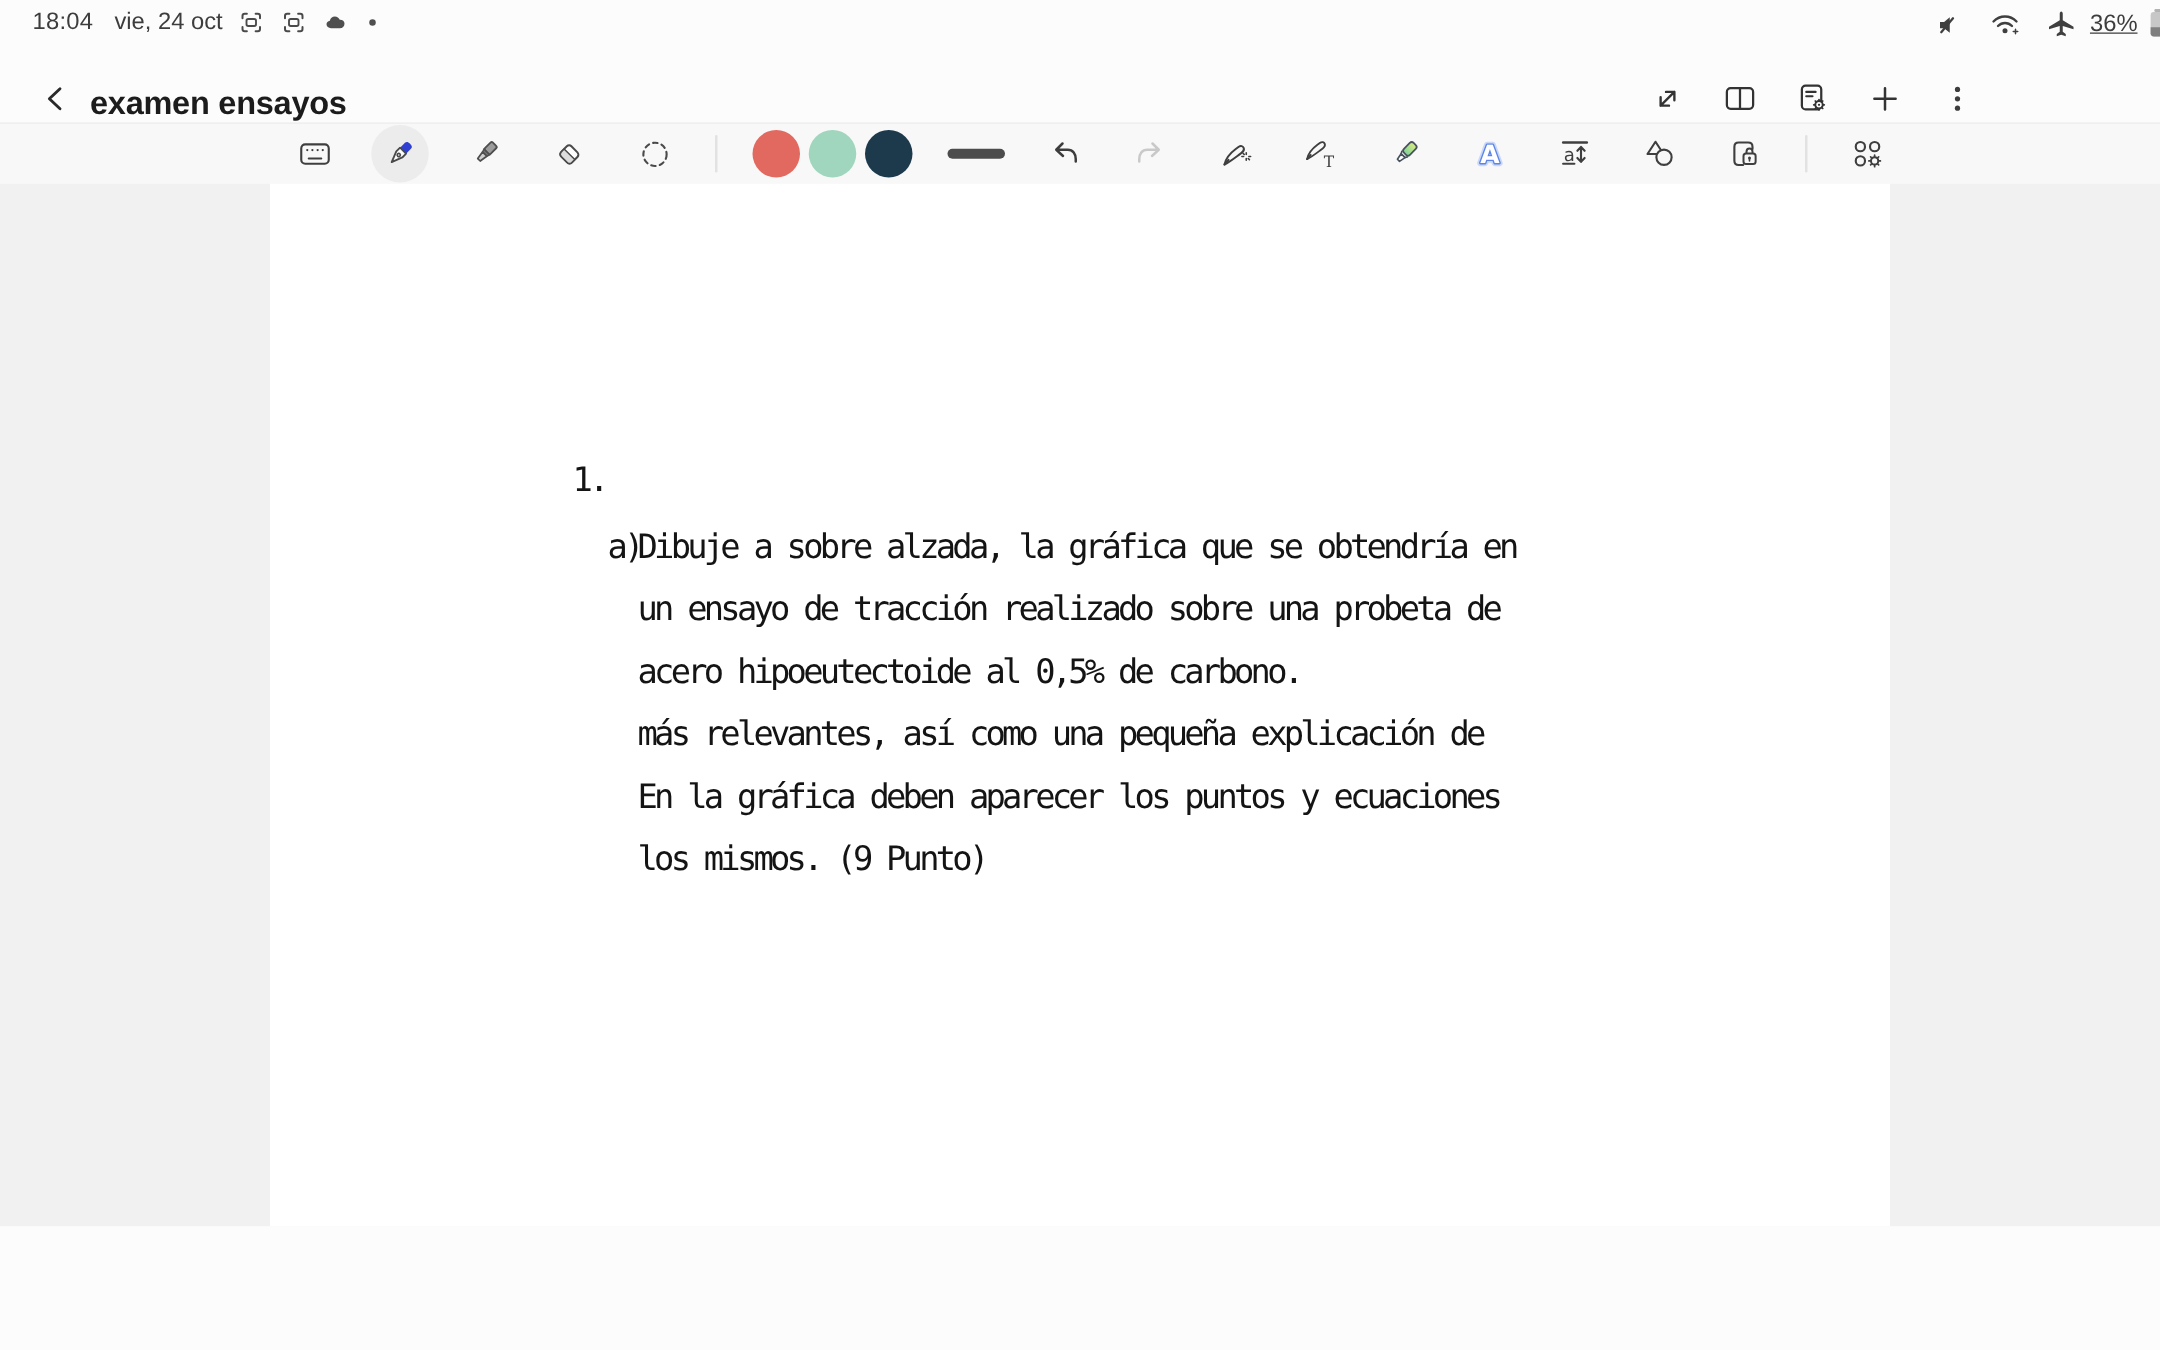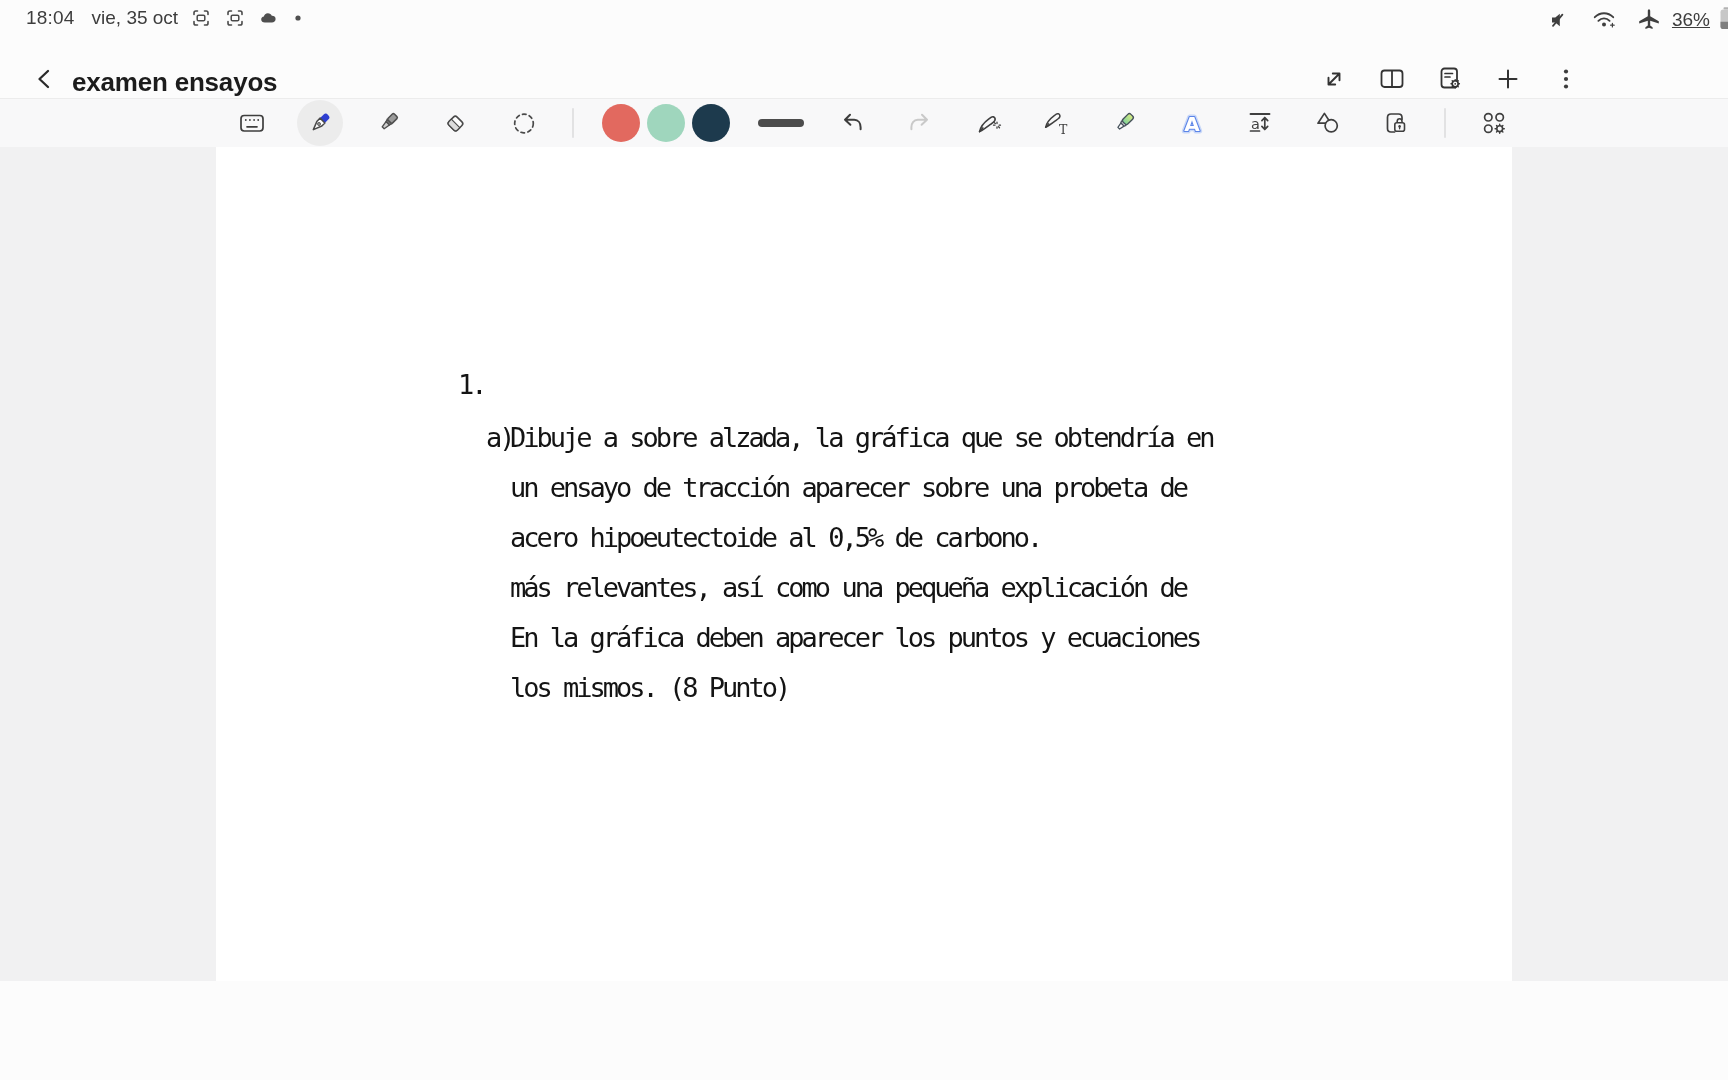--- a/index.html
+++ b/index.html
@@ -52,21 +52,21 @@
 
   .ic{display:block;}
 </style>
 </head>
 <body>
 
 <div class="screen">
 
   <div class="status-bar">
     <span class="st-time">18:04</span>
-    <span class="st-date">vie, 35 oct</span>
+    <span class="st-date">vie, 24 oct</span>
     <span class="st-ic">
       <svg class="ic" width="22" height="22" viewBox="0 0 22 22" fill="none" stroke="#4a4a4a" stroke-width="1.6" stroke-linecap="round">
         <path d="M4 7.5 V5.8 C4 4.8 4.8 4 5.8 4 H7.5 M14.5 4 H16.2 C17.2 4 18 4.8 18 5.8 V7.5 M18 14.5 V16.2 C18 17.2 17.2 18 16.2 18 H14.5 M7.5 18 H5.8 C4.8 18 4 17.2 4 16.2 V14.5"></path>
         <rect x="7.2" y="8.2" width="7.6" height="5.6" rx="1.4" stroke-width="1.5"></rect>
       </svg>
     </span>
     <span class="st-ic">
       <svg class="ic" width="22" height="22" viewBox="0 0 22 22" fill="none" stroke="#4a4a4a" stroke-width="1.6" stroke-linecap="round">
         <path d="M4 7.5 V5.8 C4 4.8 4.8 4 5.8 4 H7.5 M14.5 4 H16.2 C17.2 4 18 4.8 18 5.8 V7.5 M18 14.5 V16.2 C18 17.2 17.2 18 16.2 18 H14.5 M7.5 18 H5.8 C4.8 18 4 17.2 4 16.2 V14.5"></path>
         <rect x="7.2" y="8.2" width="7.6" height="5.6" rx="1.4" stroke-width="1.5"></rect>
@@ -309,23 +309,23 @@
       </svg>
     </button>
   </div>
 
   <div class="content">
     <div class="page doc-text">
       <div class="q-number">1.</div>
       <div class="q-letter">a)</div>
       <div class="q-lines">
         <div class="q-line">Dibuje a sobre alzada, la gráfica que se obtendría en</div>
-        <div class="q-line">un ensayo de tracción aparecer sobre una probeta de</div>
+        <div class="q-line">un ensayo de tracción realizado sobre una probeta de</div>
         <div class="q-line">acero hipoeutectoide al 0,5% de carbono.</div>
         <div class="q-line">más relevantes, así como una pequeña explicación de</div>
         <div class="q-line">En la gráfica deben aparecer los puntos y ecuaciones</div>
-        <div class="q-line">los mismos. (8 Punto)</div>
+        <div class="q-line">los mismos. (9 Punto)</div>
       </div>
     </div>
     <div class="scrollbar"></div>
   </div>
 
 </div>
 
 </body></html>

